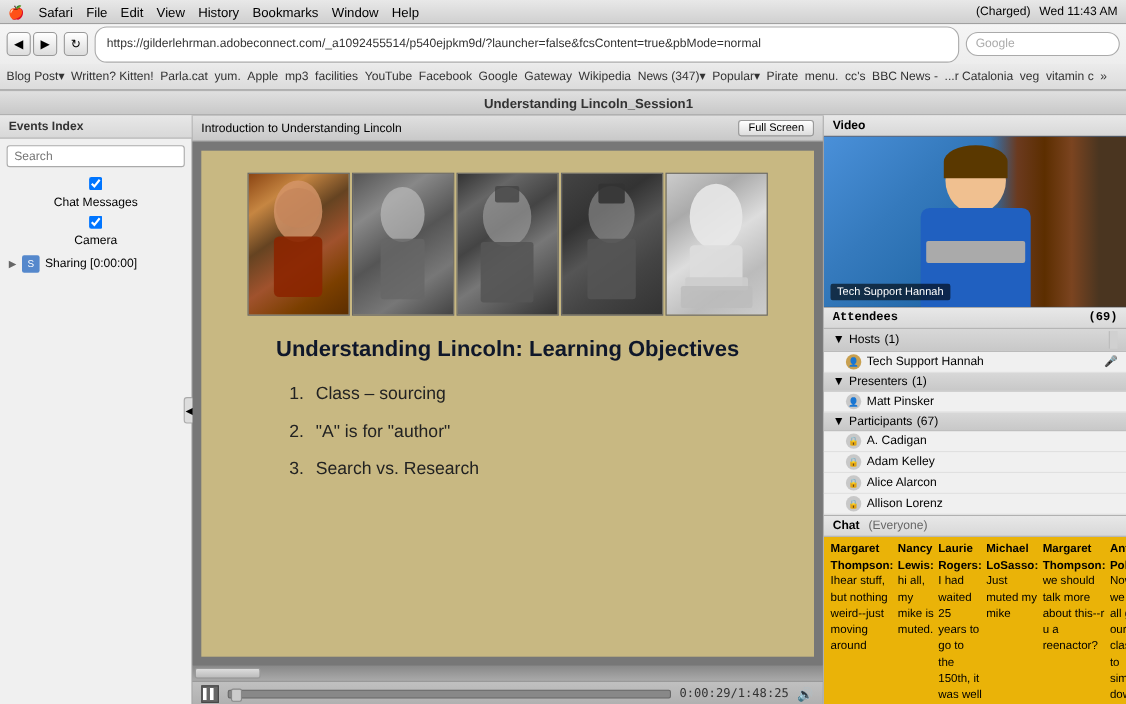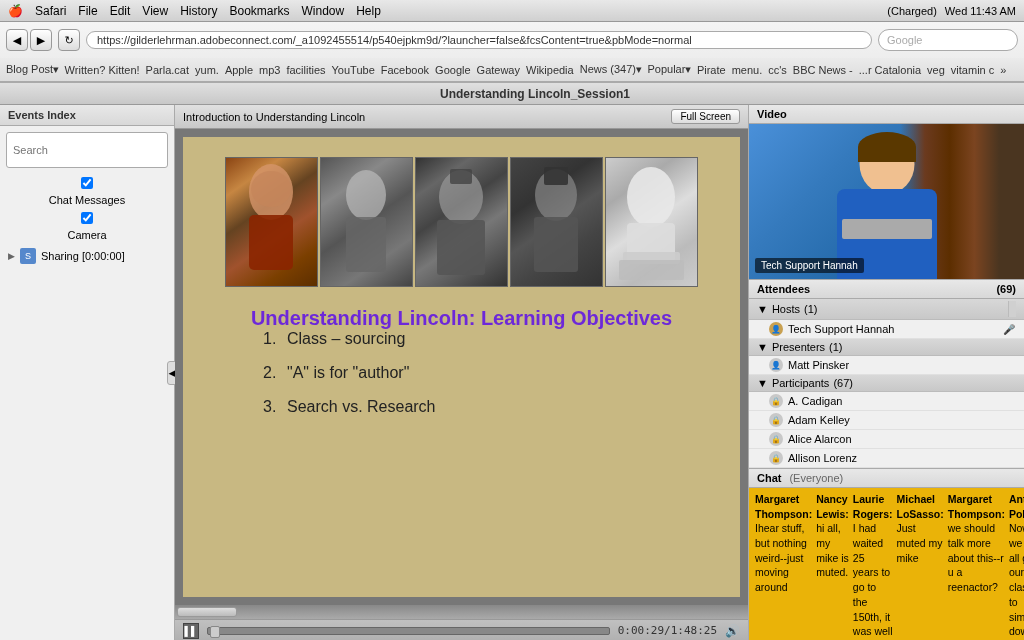--- a/index.html
+++ b/index.html
@@ -35,21 +35,21 @@
     .nav-btn {
       width: 22px; height: 22px;
       background: linear-gradient(to bottom, #fff, #ddd);
       border: 1px solid #999;
       border-radius: 4px;
       display: flex; align-items: center; justify-content: center;
       font-size: 11px; cursor: pointer;
     }
     .address-bar {
       flex: 1;
-      height: 18px;
+      height: 33px;
       border: 1px solid #aaa;
       border-radius: 11px;
       padding: 0 10px;
       font-size: 11px;
       background: white;
       display: flex; align-items: center;
     }
     .search-bar {
       width: 140px;
       height: 22px;
@@ -108,21 +108,21 @@
     .panel-header {
       background: linear-gradient(to bottom, #e8e8e8, #d8d8d8);
       border-bottom: 1px solid #aaa;
       padding: 4px 8px;
       font-size: 11px;
       font-weight: bold;
       color: #333;
     }
     .search-box {
       margin: 6px;
-      height: 36px;
+      height: 20px;
       border: 1px solid #aaa;
       border-radius: 3px;
       padding: 0 6px;
       font-size: 11px;
       background: white;
     }
     .filter-events {
       display: flex;
       align-items: center;
       padding: 3px 8px;
@@ -213,21 +213,22 @@
       border: 1px solid #666;
       display: flex;
       align-items: center;
       justify-content: center;
       overflow: hidden;
     }
 
     .slide-title {
       font-size: 20px;
       font-weight: bold;
-      color: #6d28d9;
+      color: #0f172a;
+      margin-bottom: 20px;
       text-align: center;
     }
     .slide-list {
       list-style: none;
       width: 100%;
       padding-left: 40px;
     }
     .slide-list li {
       font-size: 16px;
       color: #222;
@@ -350,20 +351,21 @@
       border-bottom: 1px solid #aaa;
     }
     .attendees-header {
       background: linear-gradient(to bottom, #e8e8e8, #d8d8d8);
       border-bottom: 1px solid #aaa;
       padding: 3px 8px;
       font-size: 11px;
       font-weight: bold;
       display: flex;
       justify-content: space-between;
+      font-family: Liberation Mono, monospace;
     }
     .group-header {
       display: flex;
       align-items: center;
       padding: 2px 8px;
       background: linear-gradient(to bottom, #d8d8d8, #c8c8c8);
       border-bottom: 1px solid #bbb;
       font-size: 11px;
       gap: 4px;
     }

